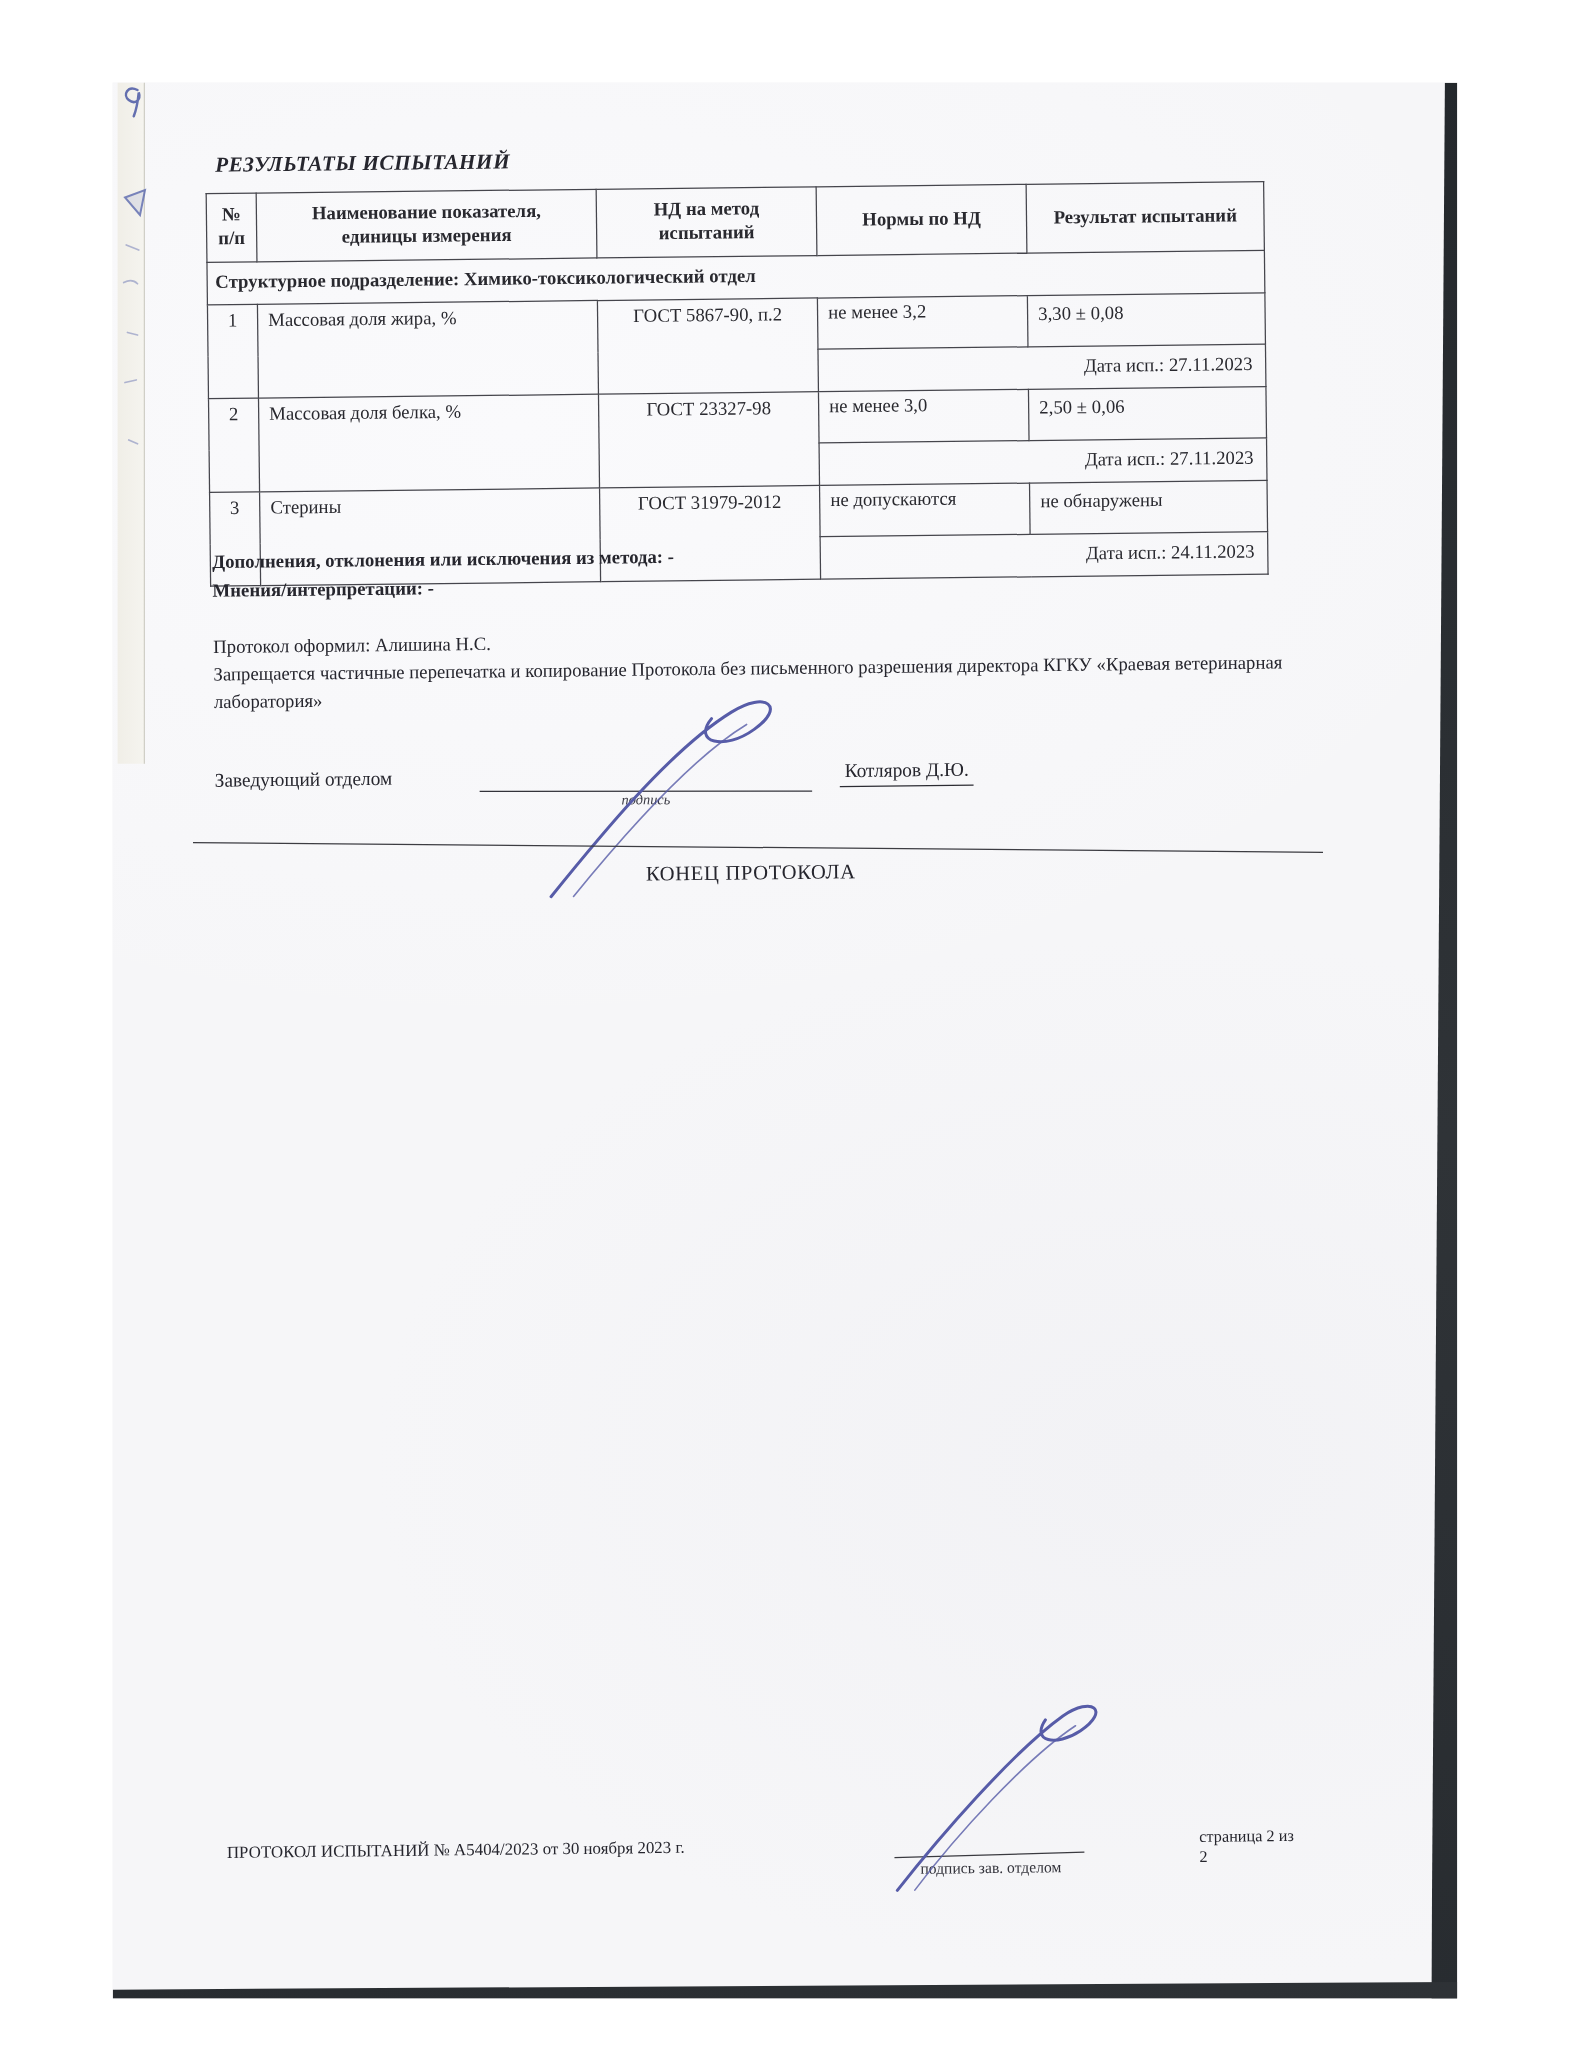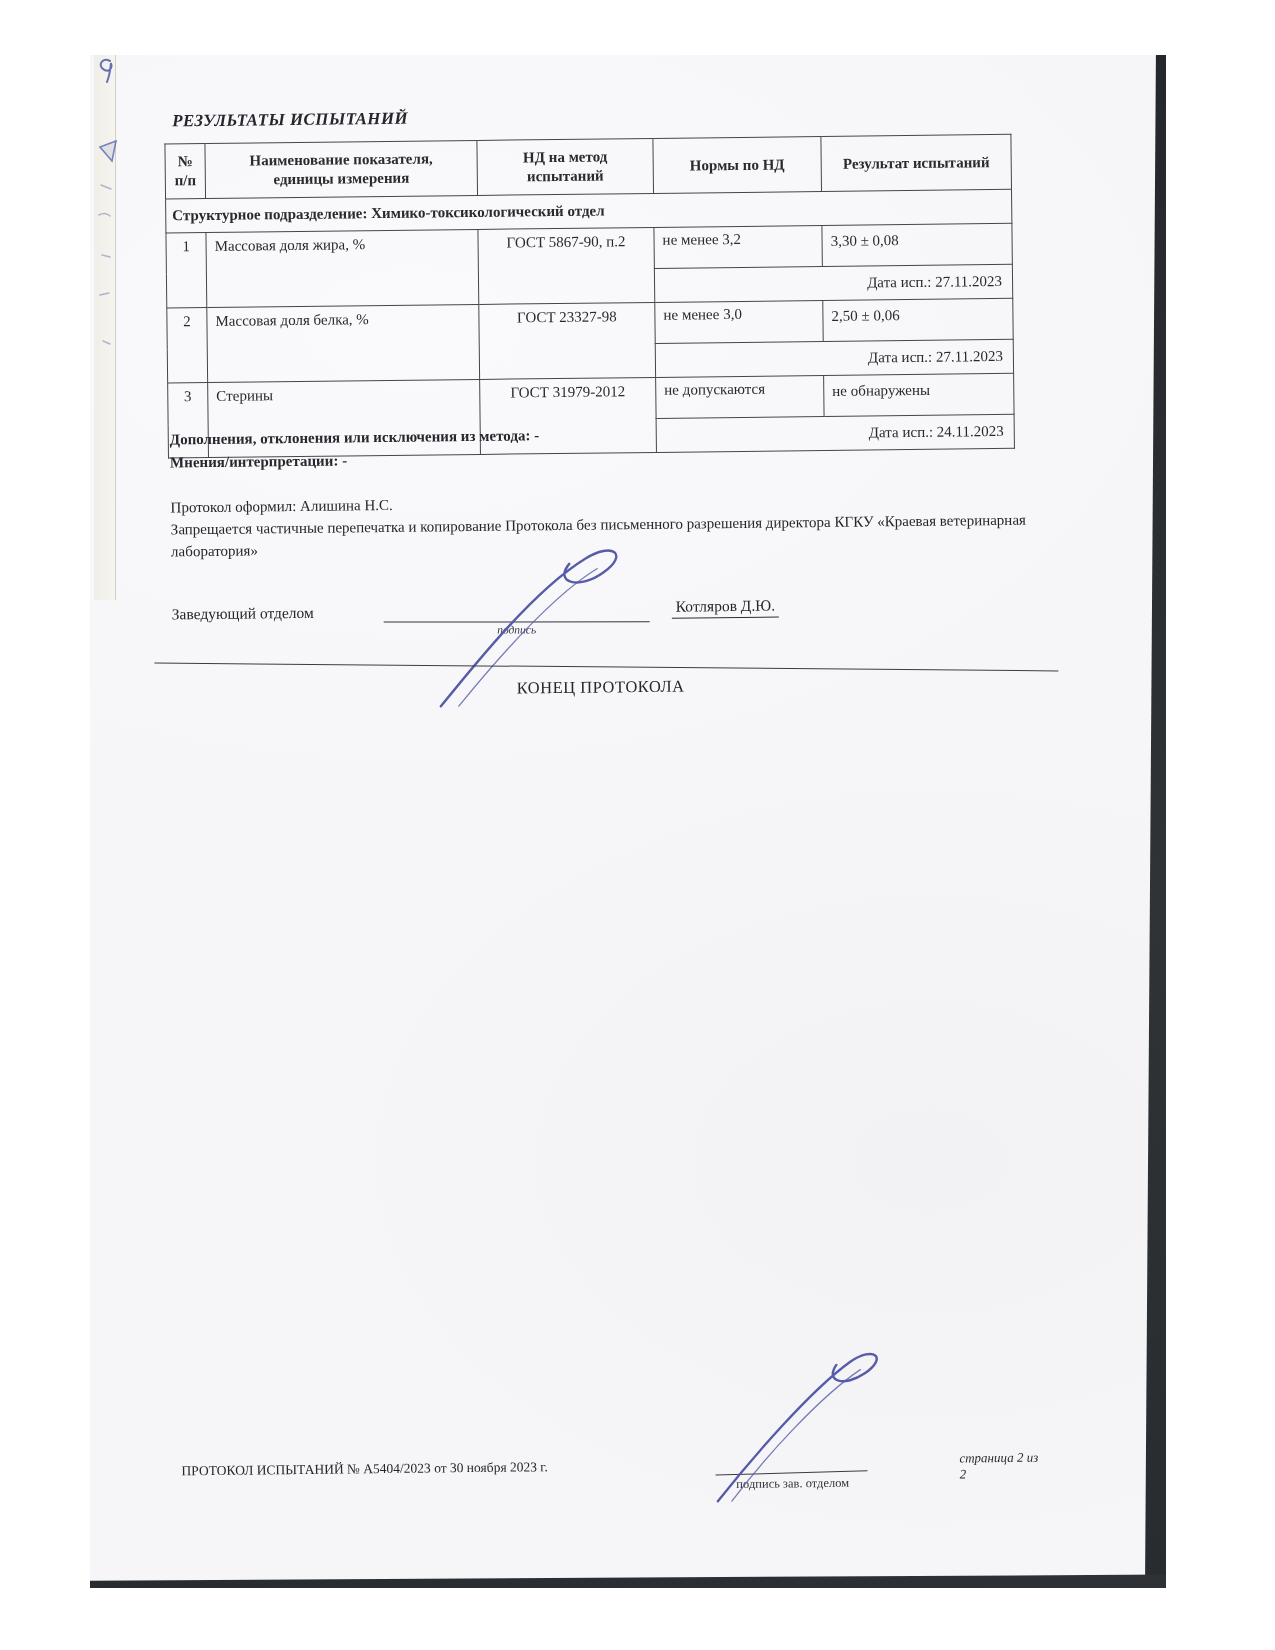--- a/index.html
+++ b/index.html
@@ -3,21 +3,21 @@
 <meta charset="utf-8">
 <style>
   html,body{margin:0;padding:0;}
   body{
     width:1275px;height:1650px;position:relative;background:#ffffff;
     font-family:"Liberation Serif","DejaVu Serif",serif;color:#26262e;
     overflow:hidden;
   }
   
   .photo{
-    position:absolute;left:90px;top:55px;width:1076px;height:1533px;
+    position:absolute;left:90px;top:66px;width:1076px;height:1533px;
     background:
       radial-gradient(1200px 700px at 30% 18%, #fafafc, rgba(250,250,252,0) 70%),
       radial-gradient(900px 600px at 78% 72%, #f2f2f5, rgba(242,242,245,0) 70%),
       #f6f6f8;
     overflow:hidden;
   }
   .mat-right{
     position:absolute;top:0;right:0;width:21px;height:100%;
     background:linear-gradient(180deg,#24282c,#2f3337 55%,#282c30);
     clip-path:polygon(52% 0, 100% 0, 100% 100%, 0% 100%);
@@ -85,21 +85,21 @@
   .endtext{position:absolute;left:0;top:577px;width:860px;text-align:center;
     font-size:16.5px;letter-spacing:.5px;}
 
   .footer{position:absolute;left:0;top:1350px;width:860px;height:110px;font-size:13.5px;}
   .f-left{position:absolute;left:2px;top:8px;}
   .f-sig{position:absolute;left:536px;top:0;width:152px;height:80px;}
   .f-sigline{position:absolute;left:0;top:24px;width:152px;
     border-top:1.5px solid #3a3a40;transform:rotate(-1deg);}
   .f-caption{position:absolute;left:-18px;top:28px;width:190px;text-align:center;
     font-size:12.5px;color:#33333b;}
-  .f-page{position:absolute;left:780px;top:4px;font-size:13px;font-style:italic;}
+  .f-page{position:absolute;left:780px;top:4px;font-size:13px;}
 </style>
 </head>
 <body>
 
 <div class="photo">
 
   <div class="side-strip">
     <svg width="26" height="320" viewBox="0 0 26 320">
       <path d="M 16 6 C 8 2, 4 10, 9 14 C 14 18, 19 14, 17 8 C 16 18, 15 22, 13 27" fill="none" stroke="#4a58a5" stroke-width="2" opacity=".85" stroke-linecap="round"></path>
       <path d="M 6 92 L 22 86 L 18 106 Z" fill="rgba(100,115,180,.18)" stroke="#5a68ae" stroke-width="1.6" opacity=".8"></path>

